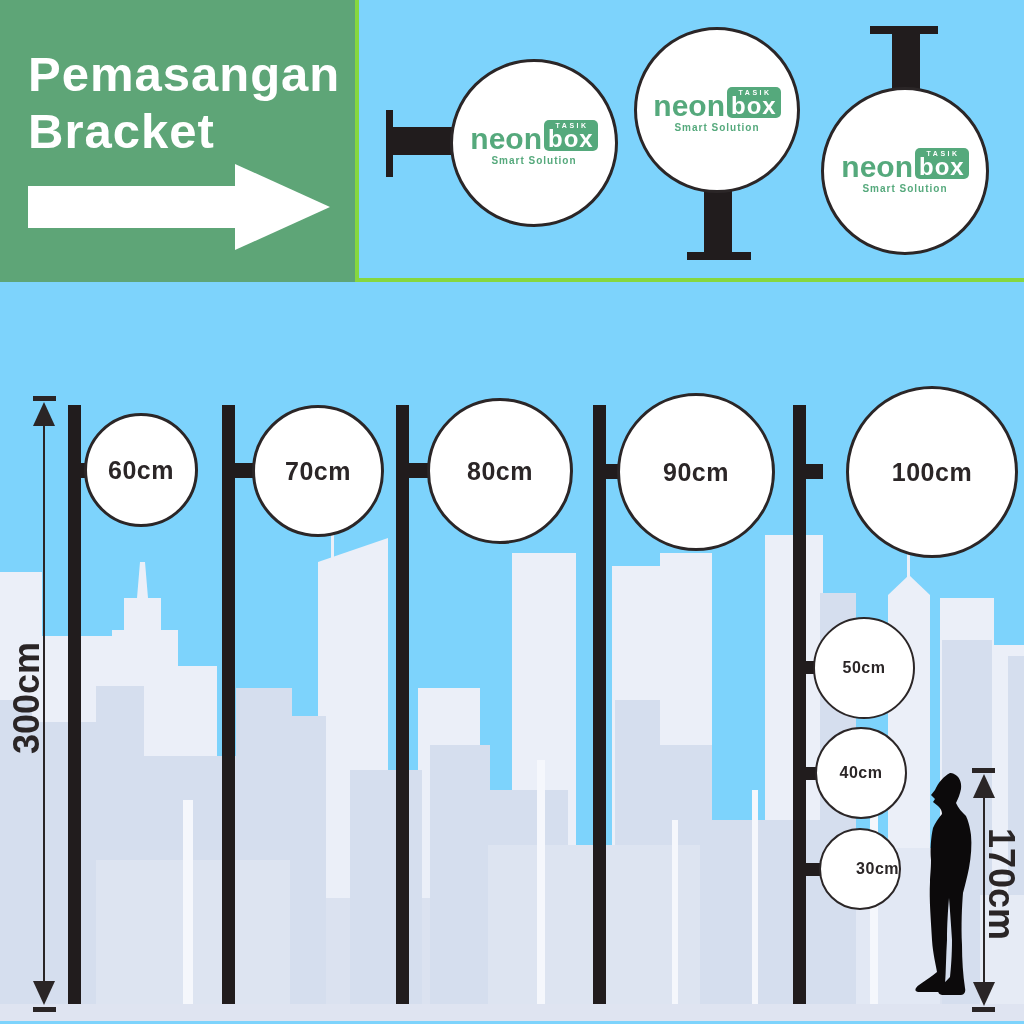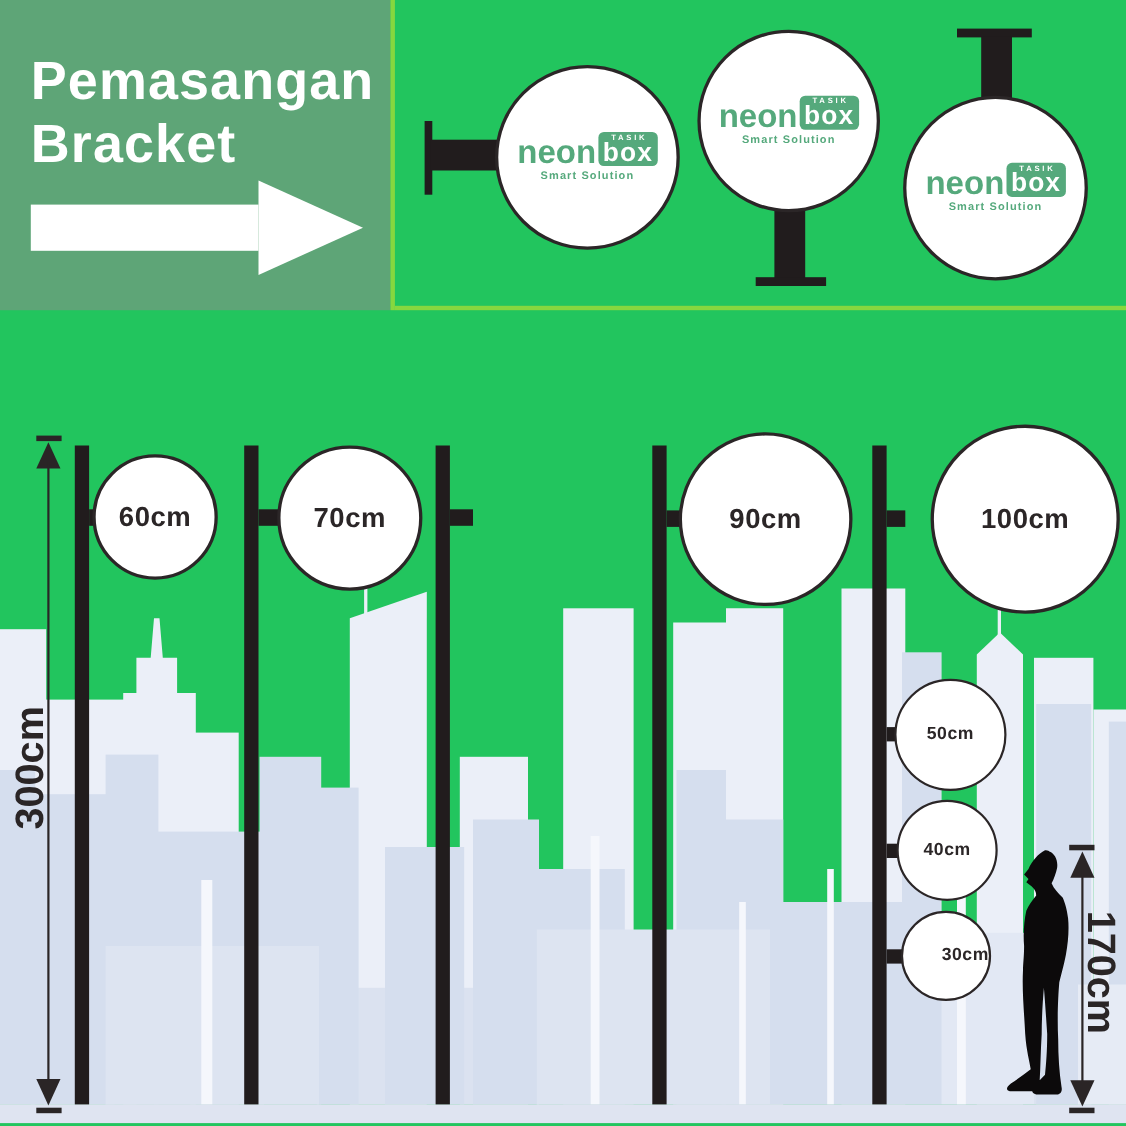--- a/index.html
+++ b/index.html
@@ -1,16 +1,16 @@
 <!DOCTYPE html>
 <html><head>
 <meta charset="utf-8">
 <style>
   html,body{margin:0;padding:0;background:#fff;}
-  .page{position:relative;width:1024px;height:1024px;background:#22c55e;overflow:hidden;font-family:"Liberation Sans",sans-serif;}
+  .page{position:relative;width:1024px;height:1024px;background:#7dd3fc;overflow:hidden;font-family:"Liberation Sans",sans-serif;}
   .abs{position:absolute;}
   
   .banner{position:absolute;left:0;top:0;width:355px;height:282px;background:#5ea577;}
   .accent-v{position:absolute;left:355px;top:0;width:4px;height:282px;background:#86d73f;}
   .accent-h{position:absolute;left:359px;top:278px;width:665px;height:4px;background:#86d73f;}
   .title{position:absolute;left:28px;top:46px;color:#fff;font-weight:bold;font-size:49px;line-height:57px;letter-spacing:1px;}
   .harrow-shaft{position:absolute;left:28px;top:186px;width:207px;height:42px;background:#fff;}
   .harrow-head{position:absolute;left:235px;top:164px;width:0;height:0;border-top:43px solid transparent;border-bottom:43px solid transparent;border-left:95px solid #fff;}
   
   svg.bg{position:absolute;left:0;top:0;}
@@ -171,20 +171,23 @@
   <div class="abs ink" style="left:806px;top:464px;width:17px;height:15px;"></div>
   <div class="abs ink" style="left:806px;top:661px;width:10px;height:13px;"></div>
   <div class="abs ink" style="left:806px;top:767px;width:11px;height:13px;"></div>
   <div class="abs ink" style="left:806px;top:863px;width:15px;height:13px;"></div>
 
   <div class="disc" style="left:84px;top:413px;width:114px;height:114px;">
       <span class="lbl">60cm</span>
     </div>
   <div class="disc" style="left:252px;top:405px;width:132px;height:132px;">
       <span class="lbl">70cm</span>
+    </div>
+  <div class="disc" style="left:427px;top:398px;width:146px;height:146px;">
+      <span class="lbl">80cm</span>
     </div>
   <div class="disc" style="left:617px;top:393px;width:158px;height:158px;">
       <span class="lbl">90cm</span>
     </div>
   <div class="disc" style="left:846px;top:386px;width:172px;height:172px;">
       <span class="lbl">100cm</span>
     </div>
   <div class="disc disc-sm" style="left:813px;top:617px;width:102px;height:102px;">
       <span class="lbl">50cm</span>
     </div>

